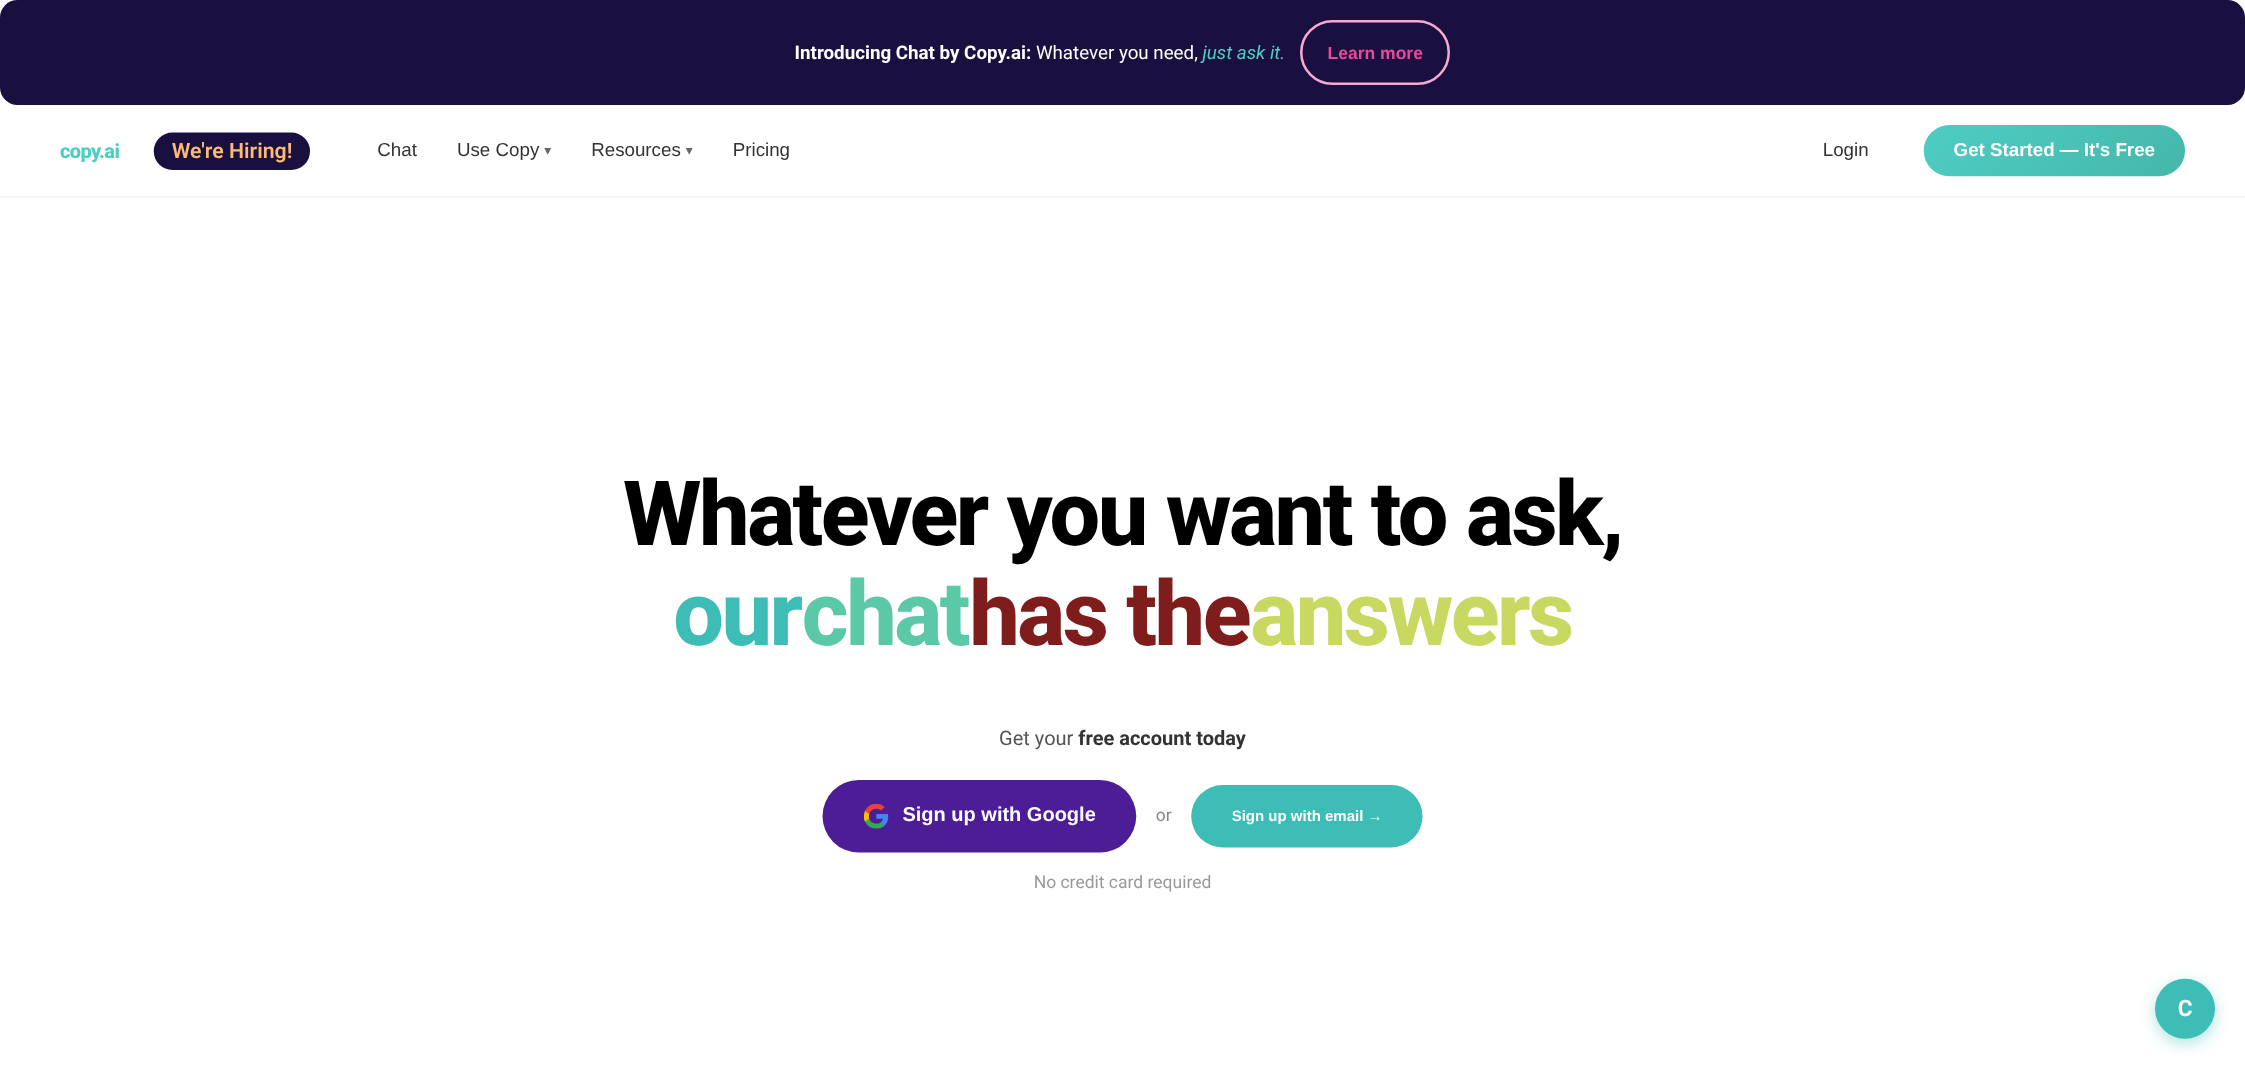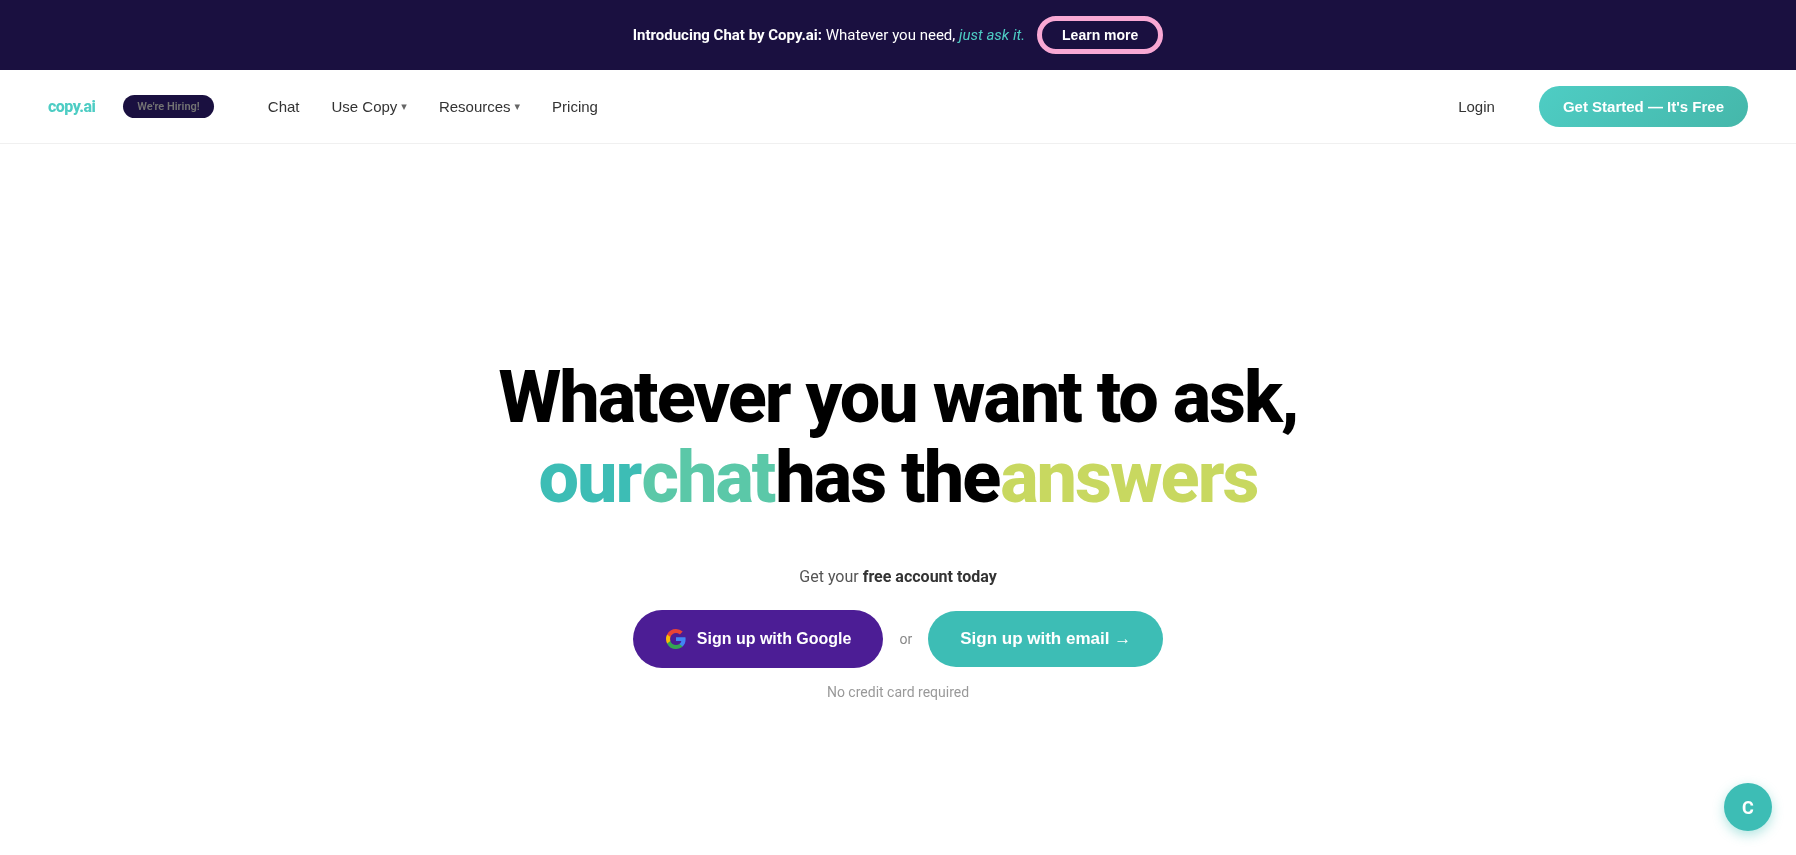--- a/index.html
+++ b/index.html
@@ -9,29 +9,30 @@
     .top-banner {
       background: #1a1040;
       color: #fff;
       text-align: center;
       padding: 16px 20px;
       font-size: 15px;
       display: flex;
       align-items: center;
       justify-content: center;
       gap: 12px;
+      border-radius: 14px;
     }
     .top-banner span.banner-text { font-weight: 400; }
     .top-banner span.banner-text strong { font-weight: 700; }
     .top-banner span.banner-highlight { color: #4ecdc4; font-style: italic; }
     .learn-more-btn {
-      border: 5px solid #f9a8d4;
-      border-radius: 50px;
-      padding: 6px 20px;
-      color: #ffffff;
+      border: 2px solid #f9a8d4;
+      border-radius: 50px;
+      padding: 16px 20px;
+      color: #ec4899;
       background: transparent;
       font-size: 14px;
       font-weight: 600;
       cursor: pointer;
       white-space: nowrap;
     }
 
     
     .navbar {
       display: flex;
@@ -45,24 +46,24 @@
       font-size: 16px;
       font-weight: 800;
       color: #1a1040;
       letter-spacing: -0.5px;
       text-decoration: none;
       margin-right: 8px;
     }
     .logo span { color: #4ecdc4; }
     .hiring-badge {
       background: #1a1040;
-      color: #737373;
+      color: #fdba74;
       border-radius: 50px;
       padding: 5px 14px;
-      font-size: 11px;
+      font-size: 17px;
       font-weight: 600;
       cursor: pointer;
     }
     .nav-links {
       display: flex;
       align-items: center;
       gap: 4px;
       margin-left: 20px;
       flex: 1;
     }
@@ -131,21 +132,21 @@
       line-height: 1.15;
       letter-spacing: -2px;
       display: flex;
       align-items: center;
       justify-content: center;
       gap: 1px;
       flex-wrap: wrap;
     }
     .gradient-word-our { color: #3dbdb5; }
     .gradient-word-chat { color: #5bc8a8; }
-    .gradient-word-has { color: #000000; }
+    .gradient-word-has { color: #7f1d1d; }
     .gradient-word-answers { color: #c8d860; }
 
     .hero-subtitle {
       margin-top: 48px;
       font-size: 16px;
       color: #555;
       font-weight: 400;
     }
     .hero-subtitle strong { font-weight: 700; color: #333; }
 
@@ -180,21 +181,21 @@
     .or-text {
       font-size: 14px;
       color: #888;
     }
     .email-btn {
       background: #3dbdb5;
       color: #fff;
       border: none;
       border-radius: 50px;
       padding: 18px 32px;
-      font-size: 17px;
+      font-size: 12px;
       font-weight: 600;
       cursor: pointer;
       display: flex;
       align-items: center;
       gap: 8px;
     }
     .no-credit {
       margin-top: 16px;
       font-size: 14px;
       color: #999;

